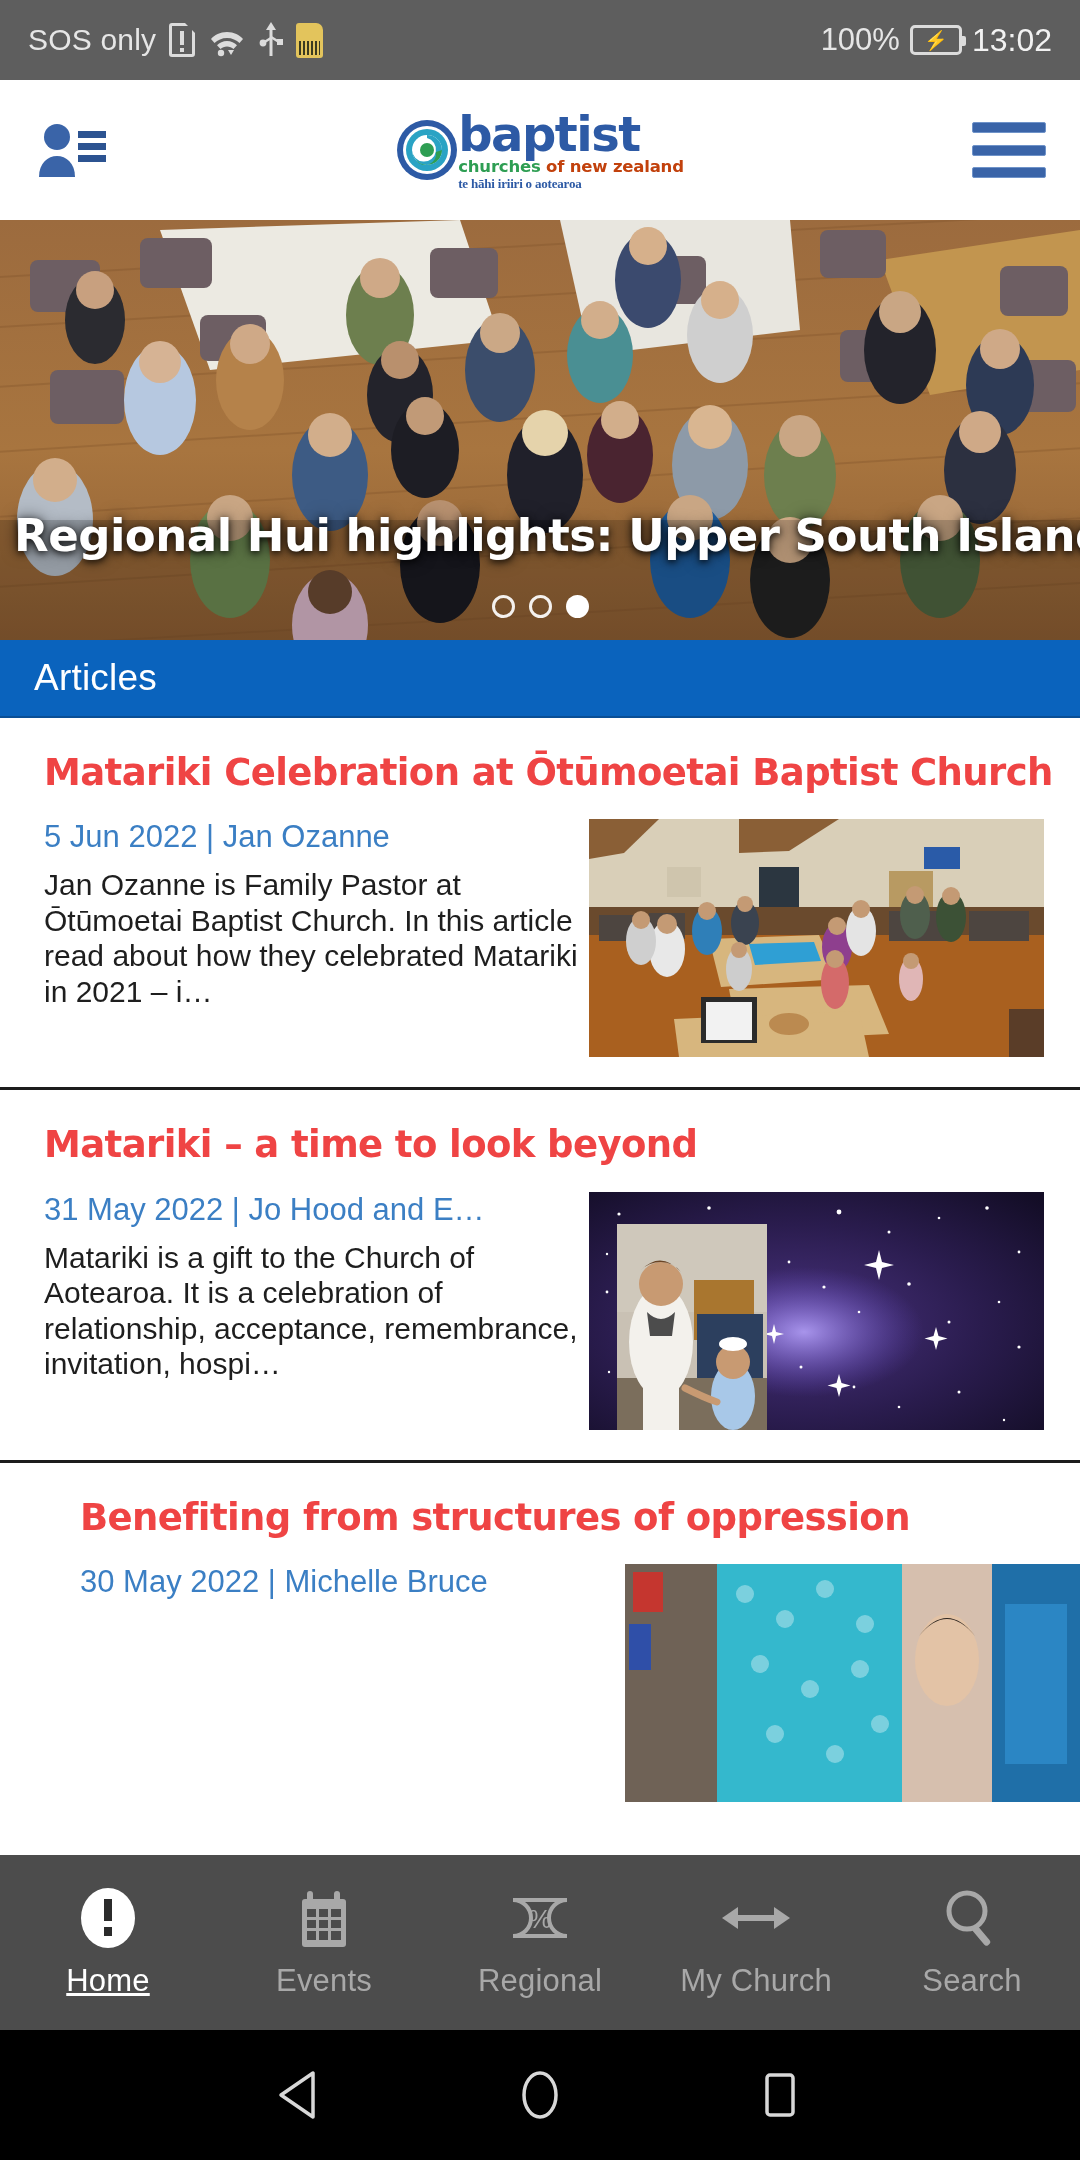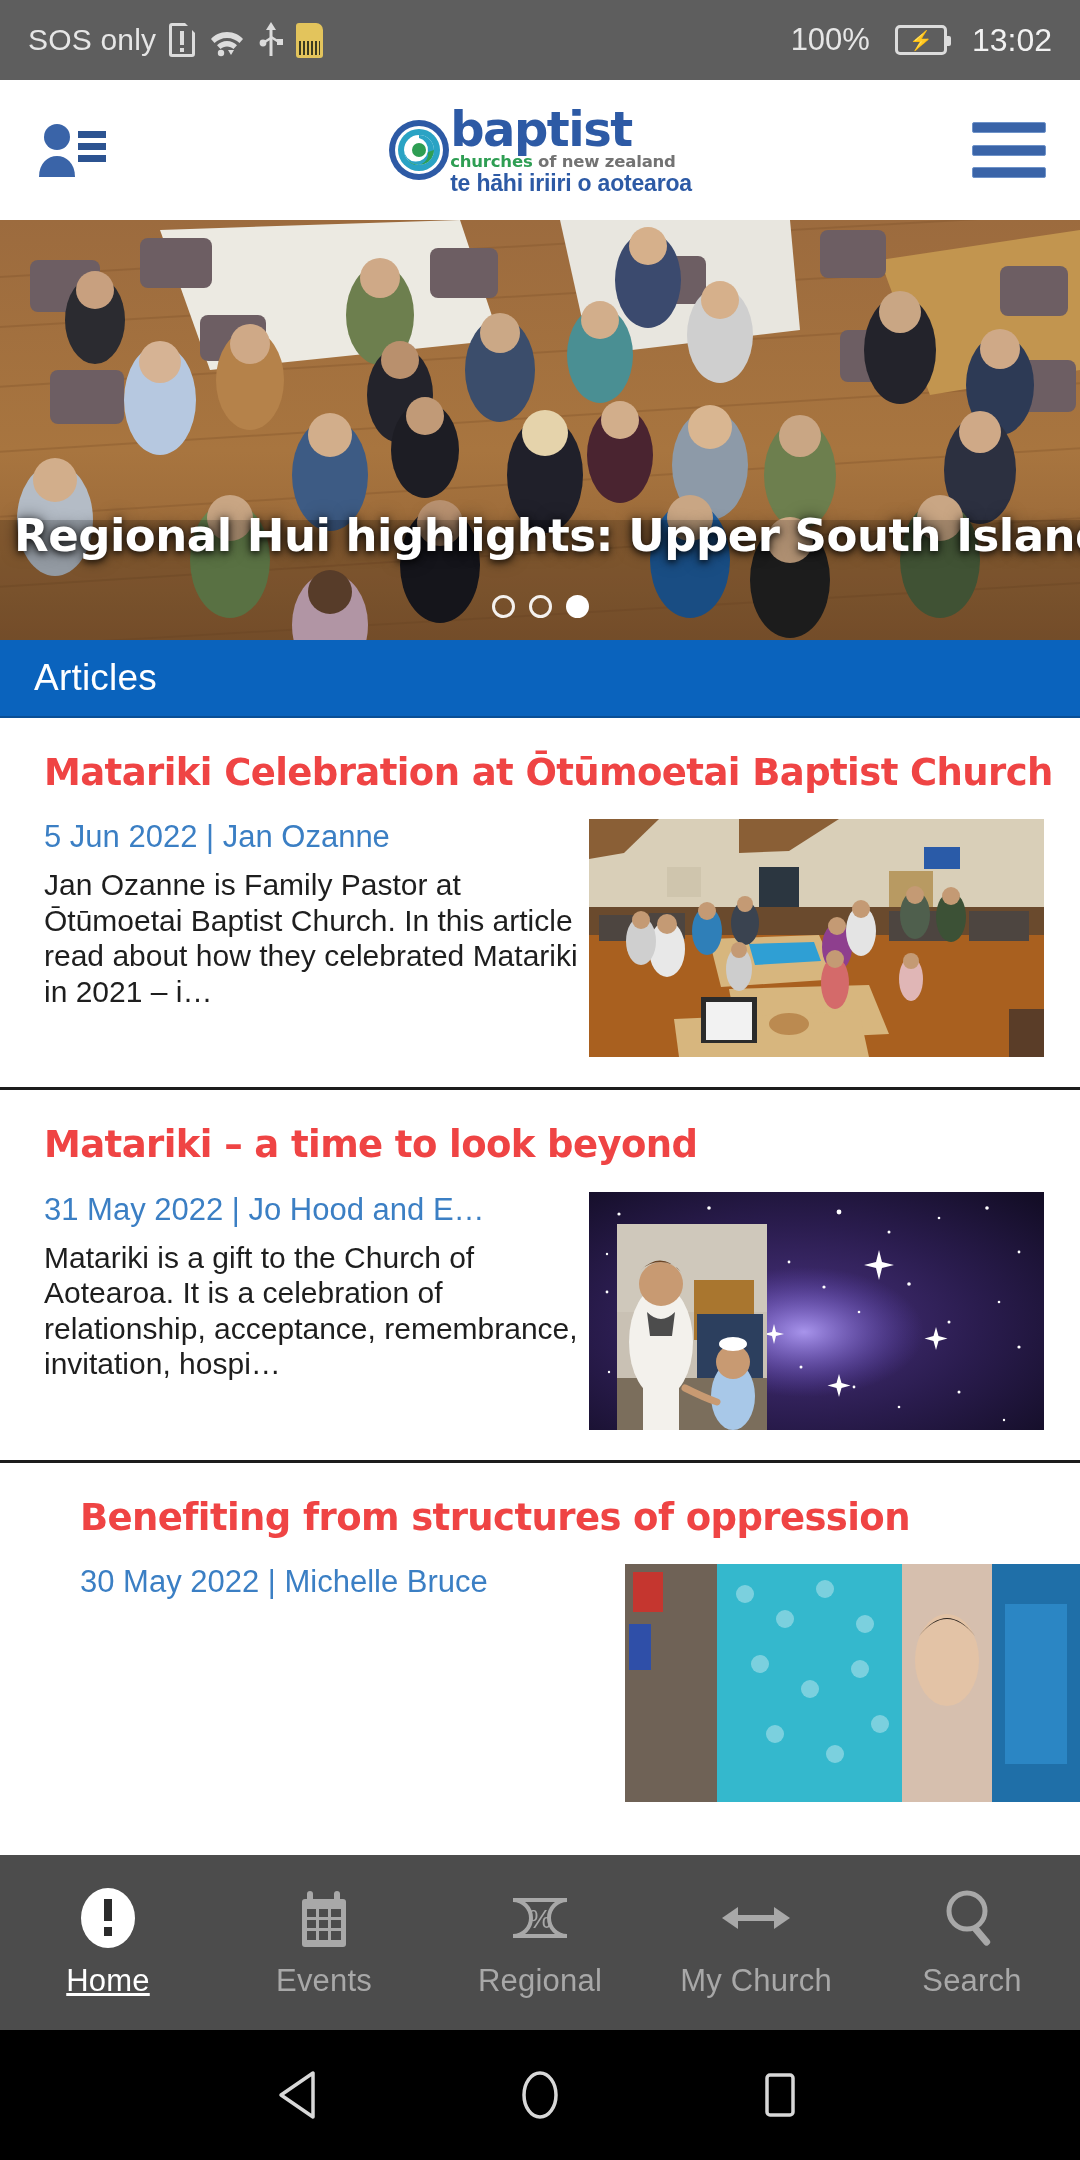--- a/index.html
+++ b/index.html
@@ -15,21 +15,21 @@
   .status-bar {
     height: 80px;
     background: #5e5e5e;
     display: flex;
     align-items: center;
     justify-content: space-between;
     padding: 0 28px;
     color: #e8e8e8;
   }
   .status-left { display: flex; align-items: center; gap: 13px; }
-  .status-right { display: flex; align-items: center; gap: 25px; }
+  .status-right { display: flex; align-items: center; gap: 10px; }
   .sos-text { font-size: 30px; letter-spacing: 0.2px; color: #e6e6e6; }
   .pct-text { font-size: 31px; color: #e6e6e6; }
   .clock-text { font-size: 32px; color: #f2f2f2; }
 
   .icon-simcard {
     width: 26px; height: 34px;
     border: 3px solid #dcdcdc;
     border-radius: 3px;
     position: relative;
   }
@@ -97,23 +97,23 @@
   .logo-baptist {
     font-size: 48px; font-weight: bold; color: #2d5aa5;
     letter-spacing: -1.5px; font-family: "DejaVu Sans", sans-serif;
   }
   .logo-sub {
     font-size: 16.5px; font-weight: bold; color: #2e9e53;
     letter-spacing: -0.2px; margin-top: 1px;
     font-family: "DejaVu Sans", sans-serif;
   }
   .logo-sub2 {
-    font-size: 23px; font-weight: bold; color: #2d5aa5;
+    font-size: 13px; font-weight: bold; color: #2d5aa5;
     letter-spacing: -0.2px; margin-top: 2px;
-    font-family: Liberation Sans, sans-serif;
+    font-family: Liberation Serif, serif;
   }
 
   
   .hero {
     position: relative;
     width: 1080px; height: 420px;
     overflow: hidden;
     background: #8a6340;
   }
   .hero-photo { position: absolute; inset: 0; }
@@ -273,21 +273,21 @@
           <circle cx="31" cy="31" r="15" fill="#ffffff"></circle>
           <path d="M31 16 A15 15 0 1 1 16 31 A12 12 0 1 0 31 19 Z" fill="#2aa3c4"></path>
           <path d="M46 31 A15 15 0 0 1 20 41 A11 11 0 0 0 40 33 Z" fill="#2e9e53"></path>
           <circle cx="31" cy="31" r="7" fill="#2e9e53"></circle>
         </svg>
       </span>
       <span class="logo-text">
         <span class="logo-baptist">baptist</span>
         <span class="logo-sub">
           <span>churches</span>
-          <span style="color:#737373;">of new zealand</span>
+          <span style="color:#c2410c;">of new zealand</span>
         </span>
         <span class="logo-sub2">te hāhi iriiri o aotearoa</span>
       </span>
     </div>
 
     <div class="hamburger">
       <span></span>
         <span></span>
         <span></span>
     </div>

